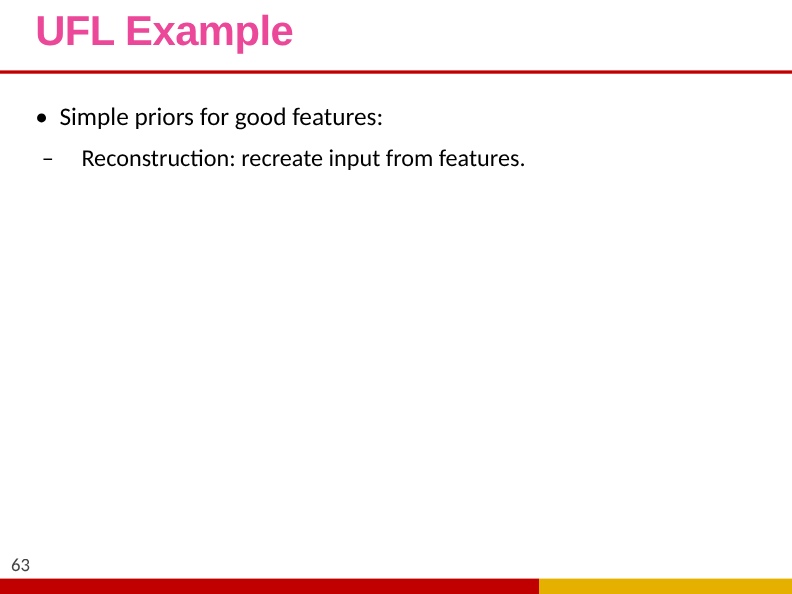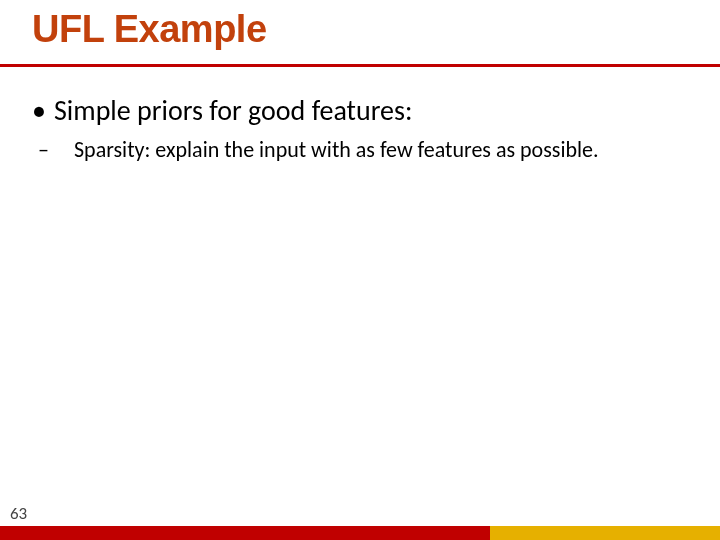--- a/index.html
+++ b/index.html
@@ -6,30 +6,30 @@
   body{
     width:720px;height:540px;
     position:relative;
     font-family:Calibri,"Segoe UI",Arial,sans-serif;
     background:#fff;
     overflow:hidden;
   }
   .title{
     position:absolute;left:32px;top:8px;
     font-family:"Arial Black","Franklin Gothic Heavy",Impact,sans-serif;
-    font-weight:900;font-size:38px;letter-spacing:-0.5px;color:#c2410c;
+    font-weight:900;font-size:38px;letter-spacing:-0.5px;color:#ec4899;
   }
   .rule{
     position:absolute;left:0;right:0;top:64px;height:3px;background:#c00000;
   }
   .content{
     position:absolute;left:32px;right:24px;top:94px;
     color:#000;
   }
-  .lvl1{font-size:28px;line-height:1.2;margin:0 0 8px 0}
+  .lvl1{font-size:23px;line-height:1.2;margin:0 0 8px 0}
   .lvl1 .bullet{display:inline-block;width:22px}
   .lvl2{font-size:22px;line-height:1.25;margin:0 0 10px 42px;text-indent:-18px}
   .lvl2 .dash{display:inline-block;width:18px}
   .eq{
     font-family:"Cambria Math","Latin Modern Math","Times New Roman",serif;
     font-size:21px;text-align:center;margin:6px auto 28px auto;
   }
   .eq .sum{font-size:30px;position:relative;top:3px}
   .eq .sub{font-size:12px;position:relative;top:6px;left:-4px}
   .eq .sup{font-size:11px;vertical-align:super}
@@ -48,23 +48,23 @@
 
 <div class="title">UFL Example</div>
 <div class="rule"></div>
 
 <div class="content">
 
   <p class="lvl1">
     <span class="bullet">•</span><span>Simple priors for good features:</span>
   </p>
 
+  <p class="lvl2">
+    <span class="dash">–</span><span>Reconstruction:  recreate input from features.</span>
+  </p>
 
 
-  <p class="lvl2">
-    <span class="dash">–</span><span>Sparsity:  explain the input with as few features as possible.</span>
-  </p>
 
 
 </div>
 
 <div class="pagenum">63</div>
 <div class="bottombar"></div>
 
 </body></html>

